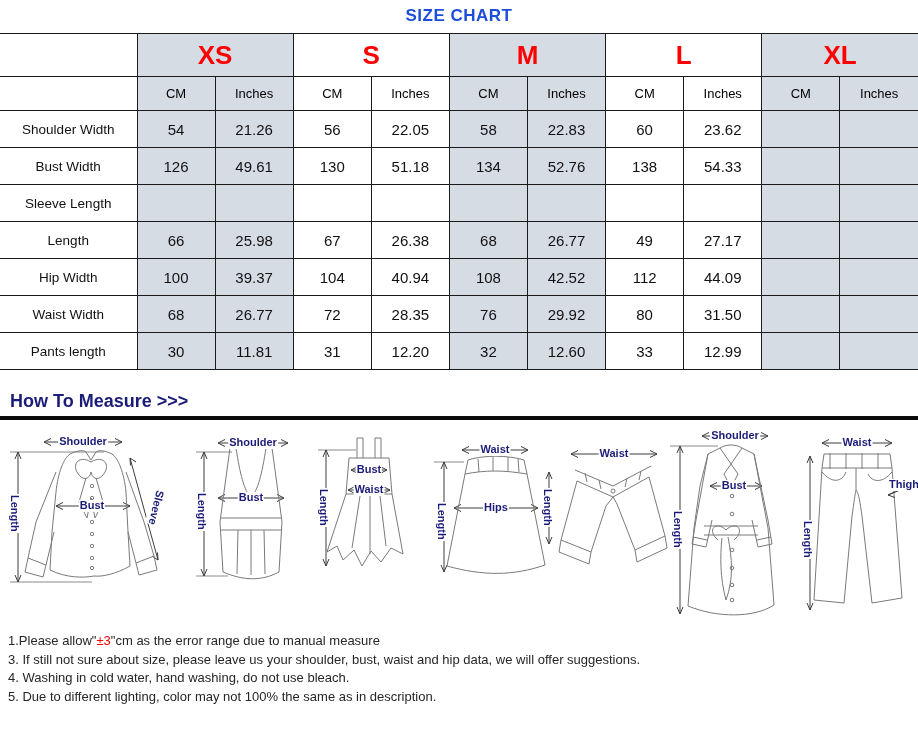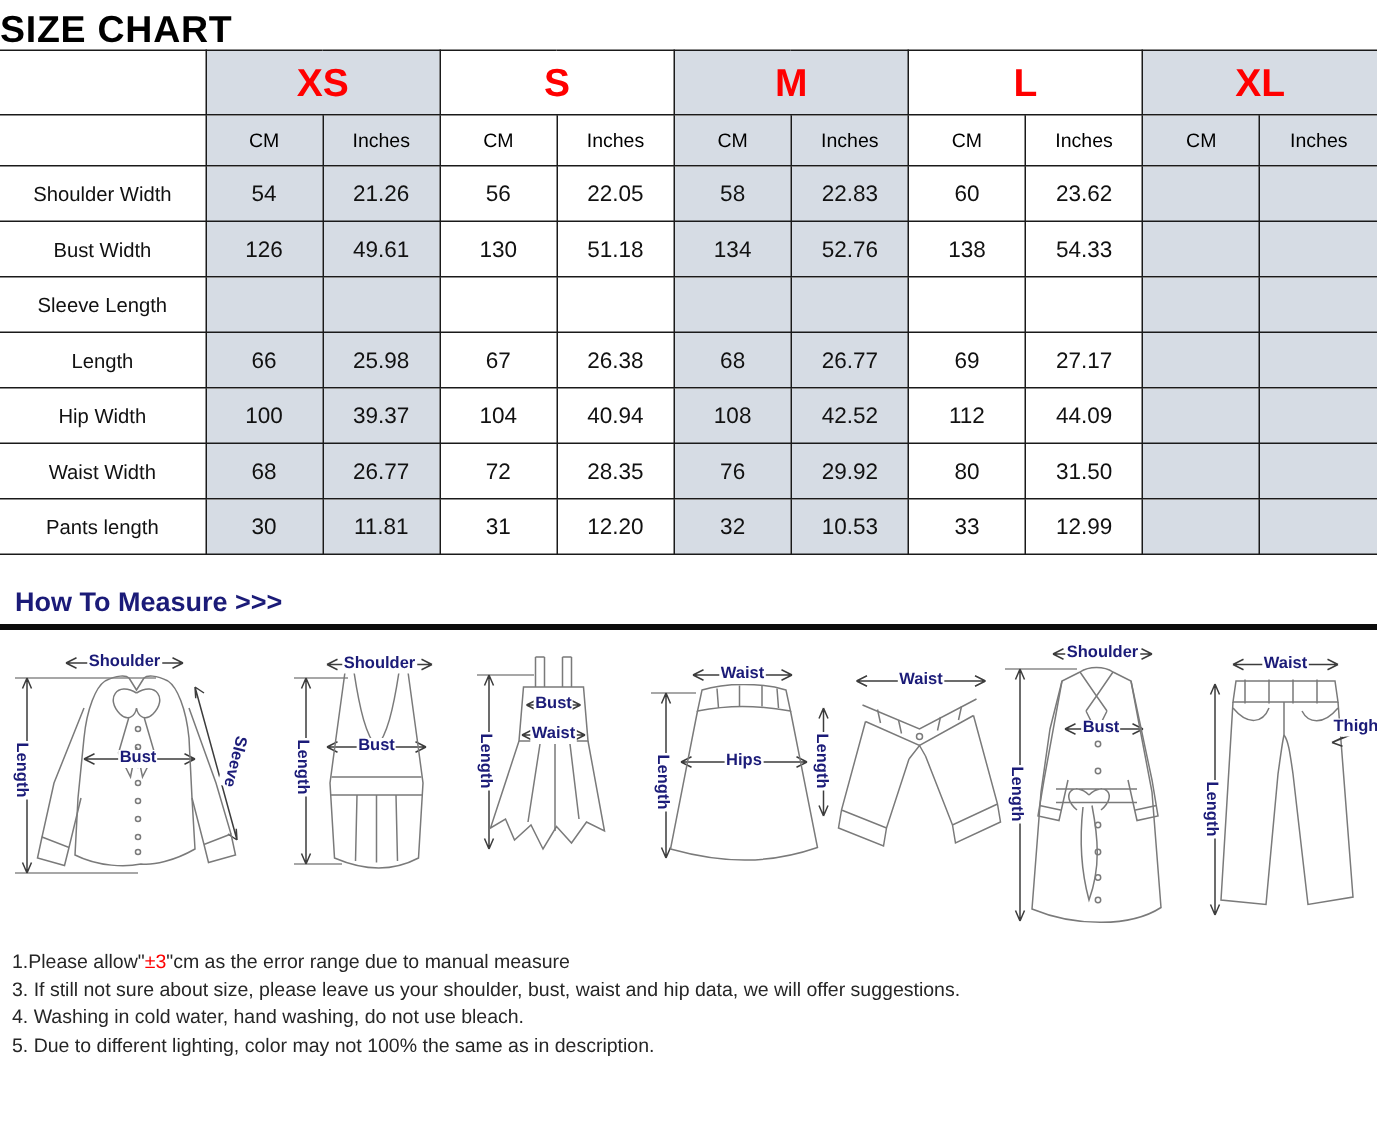--- a/index.html
+++ b/index.html
@@ -2,22 +2,22 @@
 <html><head>
 <meta charset="utf-8">
 <style>
   * { margin:0; padding:0; box-sizing:border-box; }
   html,body { background:#fff; }
   .page {
     position:relative; width:918px; height:751px; background:#fff;
     font-family:"Liberation Sans", sans-serif; color:#1a1a1a; overflow:hidden;
   }
   .title {
-    position:absolute; top:6px; left:0; width:100%; text-align:left;
-    font-size:25px; font-weight:bold; letter-spacing:.5px; color:#000000;
+    position:absolute; top:6px; left:0; width:100%; text-align:center;
+    font-size:17px; font-weight:bold; letter-spacing:.5px; color:#1d4ed8;
   }
   
   table.size-chart {
     position:absolute; top:33px; left:0; width:918px;
     border-collapse:collapse; table-layout:fixed;padding-left:12px;
   }
   table.size-chart th, table.size-chart td {
     border:1px solid #1a1a1a; text-align:center; vertical-align:middle;
     overflow:hidden; white-space:nowrap;
   }
@@ -129,21 +129,21 @@
           <td class="val shade"></td>
         </tr>
         <tr>
           <th class="row-label">Length</th>
           <td class="val shade">66</td>
           <td class="val shade">25.98</td>
           <td class="val">67</td>
           <td class="val">26.38</td>
           <td class="val shade">68</td>
           <td class="val shade">26.77</td>
-          <td class="val">69</td>
+          <td class="val">49</td>
           <td class="val">27.17</td>
           <td class="val shade"></td>
           <td class="val shade"></td>
         </tr>
         <tr>
           <th class="row-label">Hip Width</th>
           <td class="val shade">100</td>
           <td class="val shade">39.37</td>
           <td class="val">104</td>
           <td class="val">40.94</td>
@@ -167,21 +167,21 @@
           <td class="val shade"></td>
           <td class="val shade"></td>
         </tr>
         <tr>
           <th class="row-label">Pants length</th>
           <td class="val shade">30</td>
           <td class="val shade">11.81</td>
           <td class="val">31</td>
           <td class="val">12.20</td>
           <td class="val shade">32</td>
-          <td class="val shade">10.53</td>
+          <td class="val shade">12.60</td>
           <td class="val">33</td>
           <td class="val">12.99</td>
           <td class="val shade"></td>
           <td class="val shade"></td>
         </tr>
       </tbody>
   </table>
 
   <div class="measure-head">How To Measure &gt;&gt;&gt;</div>
   <div class="rule"></div>

